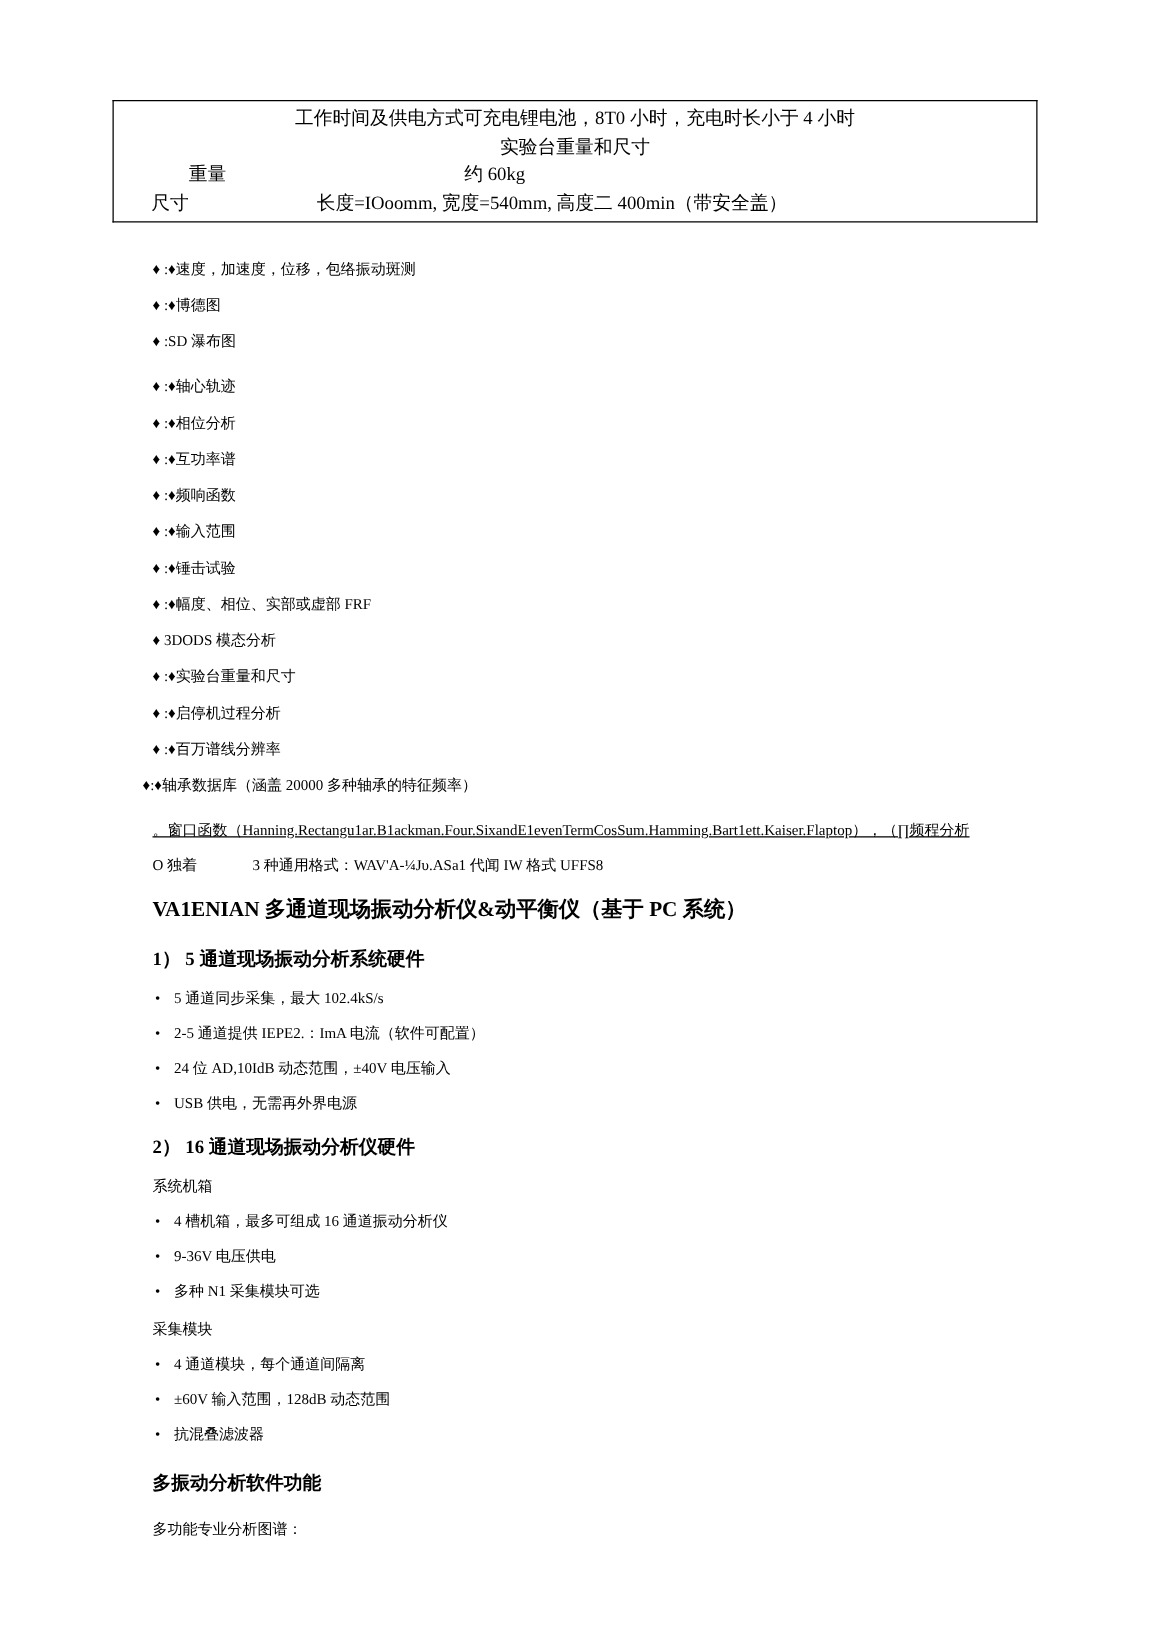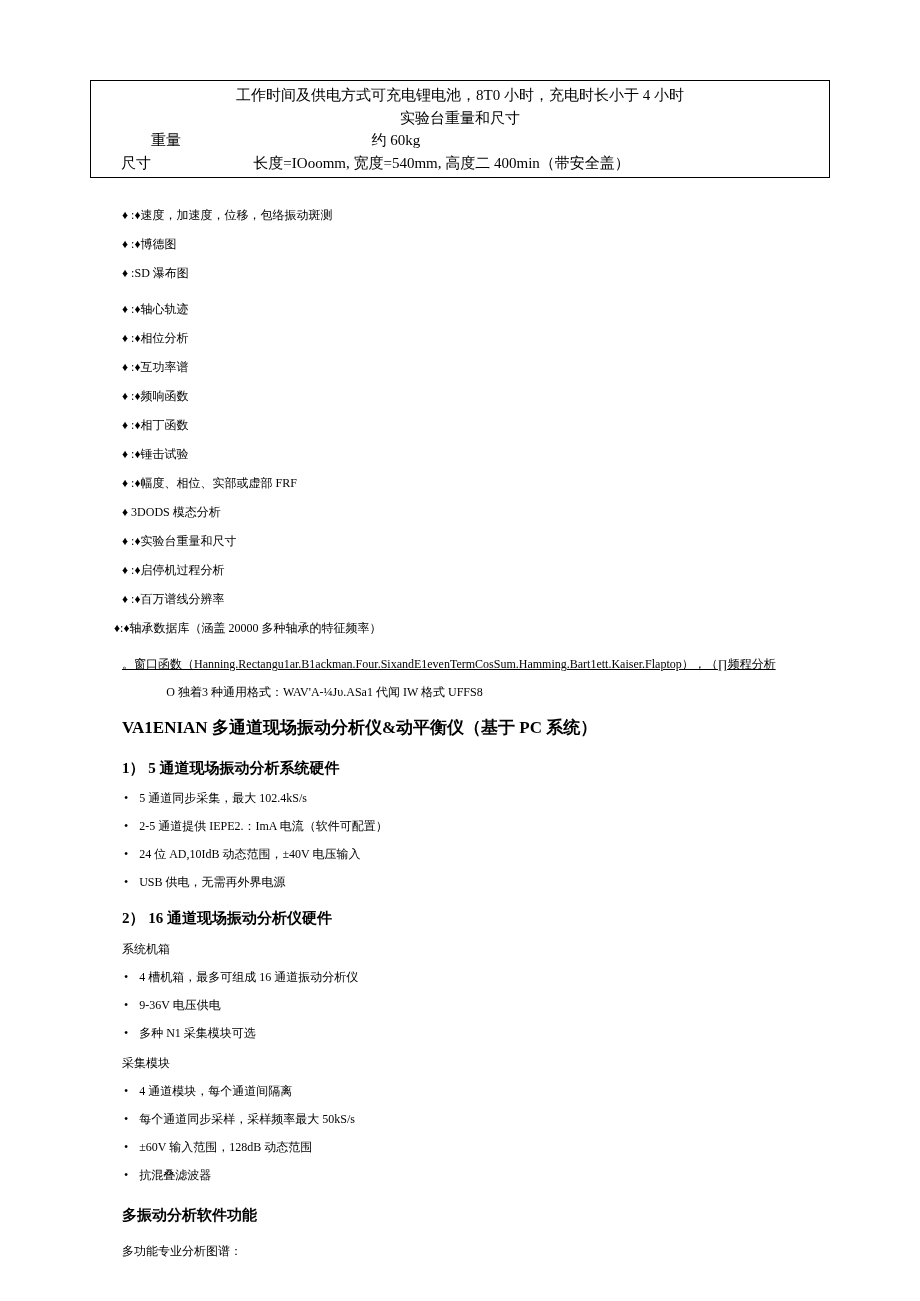--- a/index.html
+++ b/index.html
@@ -23,21 +23,21 @@
   .spec-row-kv { display: flex; width: 100%; font-size: 15px; }
   .spec-row-kv .key { width: 38%; padding-left: 60px; }
   .spec-row-kv .val { width: 62%; }
   .spec-row-dim { display: flex; width: 100%; font-size: 15px; }
   .spec-row-dim .key { width: 22%; padding-left: 30px; }
   .spec-row-dim .val { width: 78%; }
   .bullet-list { margin: 0 0 18px 32px; }
   .bullet-list li { list-style: none; margin-bottom: 11px; font-size: 12px; }
   .circle-item { list-style: none; margin-bottom: 10px; font-size: 12px; margin-left: 32px; text-decoration: underline; }
   .o-item { display: flex; list-style: none; margin-bottom: 14px; font-size: 12px; margin-left: 32px; }
-  .o-item .lbl { width: 80px; text-align: right; }
+  .o-item .lbl { width: 80px; }
   h2.title { font-size: 17px; font-weight: bold; margin: 14px 0 16px 32px; }
   h3.subhead { font-size: 15px; font-weight: bold; margin: 16px 0 10px 32px; }
   .dot-list { margin: 0 0 12px 50px; }
   .dot-list li { list-style: none; margin-bottom: 10px; font-size: 12px; }
   .dot-list li::before { content: "• "; margin-left: -16px; padding-right: 8px; }
   .plain-line { margin: 10px 0 10px 32px; font-size: 12px; }
   h3.sw-head { font-size: 15px; font-weight: bold; margin: 20px 0 14px 32px; }
   .para { margin: 0 0 10px 32px; font-size: 12px; line-height: 1.9; }
 </style>
 </head>
@@ -63,21 +63,21 @@
   </table>
 
 <ul class="bullet-list">
   <li>♦ :♦速度，加速度，位移，包络振动斑测</li>
   <li>♦ :♦博德图</li>
   <li>♦ :SD 瀑布图</li>
   <li style="margin-top:18px">♦ :♦轴心轨迹</li>
   <li>♦ :♦相位分析</li>
   <li>♦ :♦互功率谱</li>
   <li>♦ :♦频响函数</li>
-  <li>♦ :♦相丁函数</li>
+  <li>♦ :♦输入范围</li>
   <li>♦ :♦锤击试验</li>
   <li>♦ :♦幅度、相位、实部或虚部 FRF</li>
   <li>♦     3DODS 模态分析</li>
   <li>♦ :♦实验台重量和尺寸</li>
   <li>♦ :♦启停机过程分析</li>
   <li>♦ :♦百万谱线分辨率</li>
   <li style="margin-left:-8px">♦:♦轴承数据库（涵盖 20000 多种轴承的特征频率）</li>
 </ul>
 
 <div class="circle-item">。窗口函数（Hanning.Rectangu1ar.B1ackman.Four.SixandE1evenTermCosSum.Hamming.Bart1ett.Kaiser.Flaptop），（∏频程分析</div>
@@ -100,19 +100,18 @@
 <div class="plain-line">系统机箱</div>
 <ul class="dot-list">
   <li>4 槽机箱，最多可组成 16 通道振动分析仪</li>
   <li>9-36V 电压供电</li>
   <li>多种 N1 采集模块可选</li>
 </ul>
 
 <div class="plain-line">采集模块</div>
 <ul class="dot-list">
   <li>4 通道模块，每个通道间隔离</li>
-  <li>每个通道同步采样，采样频率最大 50kS/s</li>
   <li>±60V 输入范围，128dB 动态范围</li>
   <li>抗混叠滤波器</li>
 </ul>
 
 <h3 class="sw-head">多振动分析软件功能</h3>
 <div class="para">多功能专业分析图谱：</div>
 
 </body></html>

